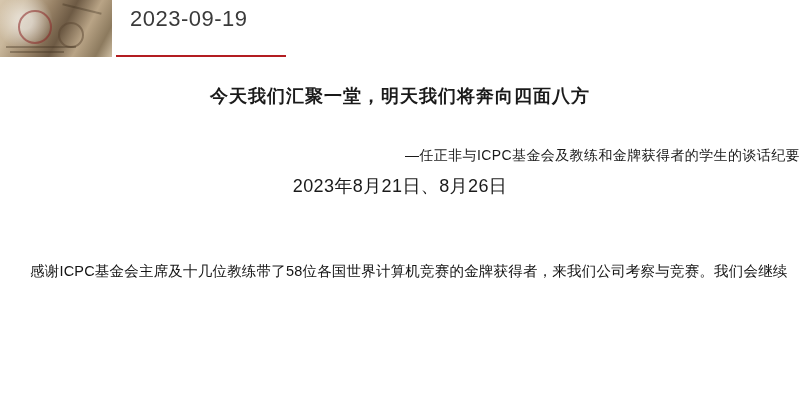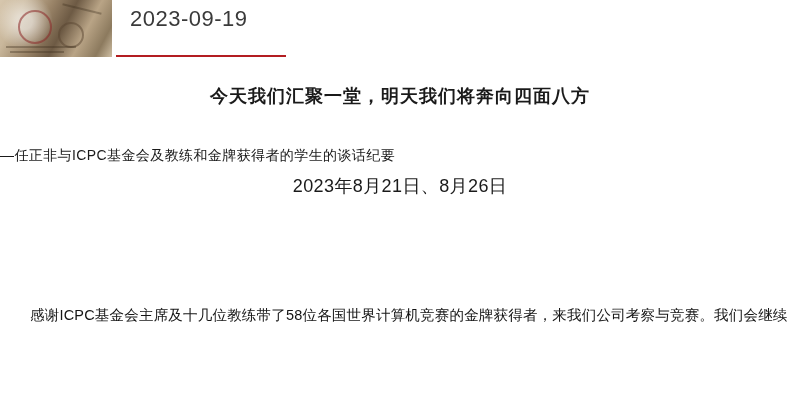--- a/index.html
+++ b/index.html
@@ -88,21 +88,21 @@
     font-weight: bold;
     color: #1a1a1a;
     letter-spacing: 1px;
   }
 
   .subtitle {
     position: absolute;
     top: 90px;
     left: 0;
     width: 800px;
-    text-align: left;
+    text-align: right;
     font-size: 14px;
     color: #1a1a1a;
     letter-spacing: 0.4px;
   }
 
   .dates {
     position: absolute;
     top: 117px;
     left: 0;
     width: 800px;
@@ -113,21 +113,20 @@
   }
 
   .para {
     position: absolute;
     left: 0;
     width: 800px;
     font-size: 14.5px;
     line-height: 28px;
     color: #141414;
     letter-spacing: 0.2px;
-    margin-top: 44px;
   }
   .para .ind { padding-left: 30px; }
   .para-1 { top: 200px; }
   .para-2 { top: 278px; font-weight: bold; }
 </style>
 </head>
 <body>
 
 <div class="header">
   <div class="header-photo">

